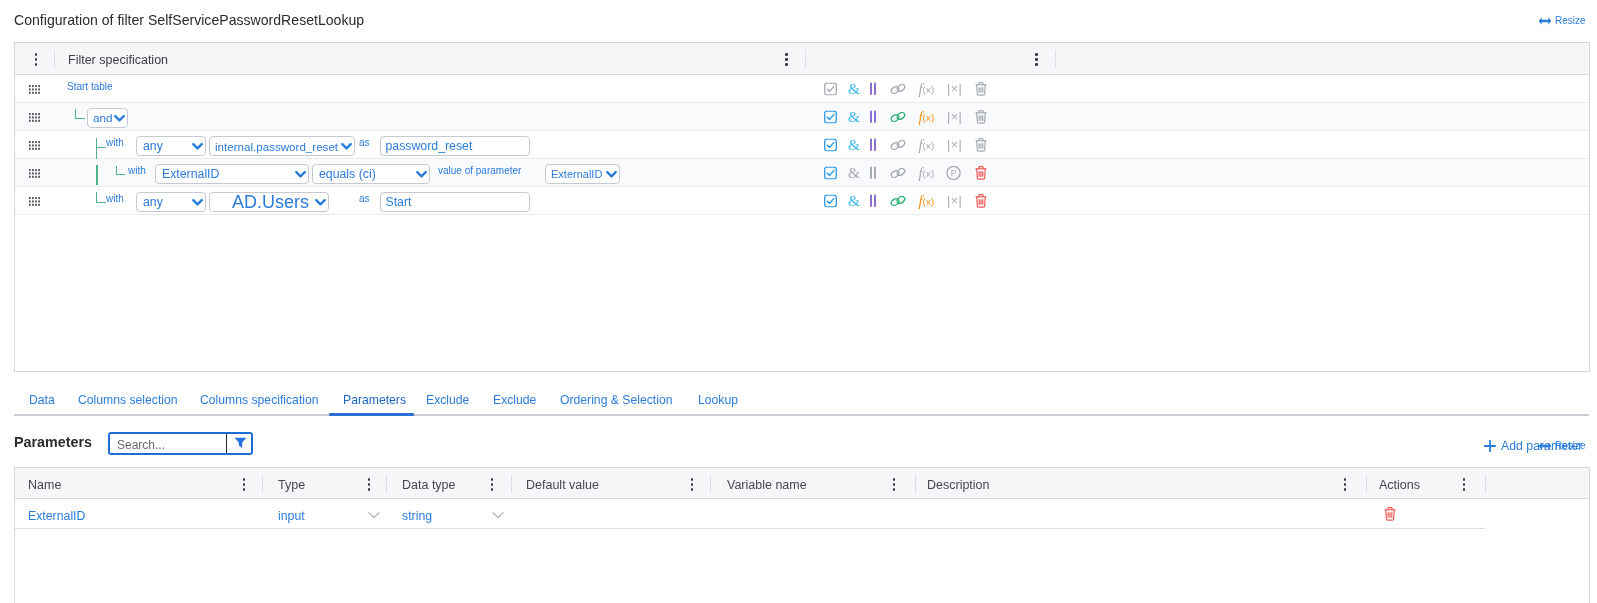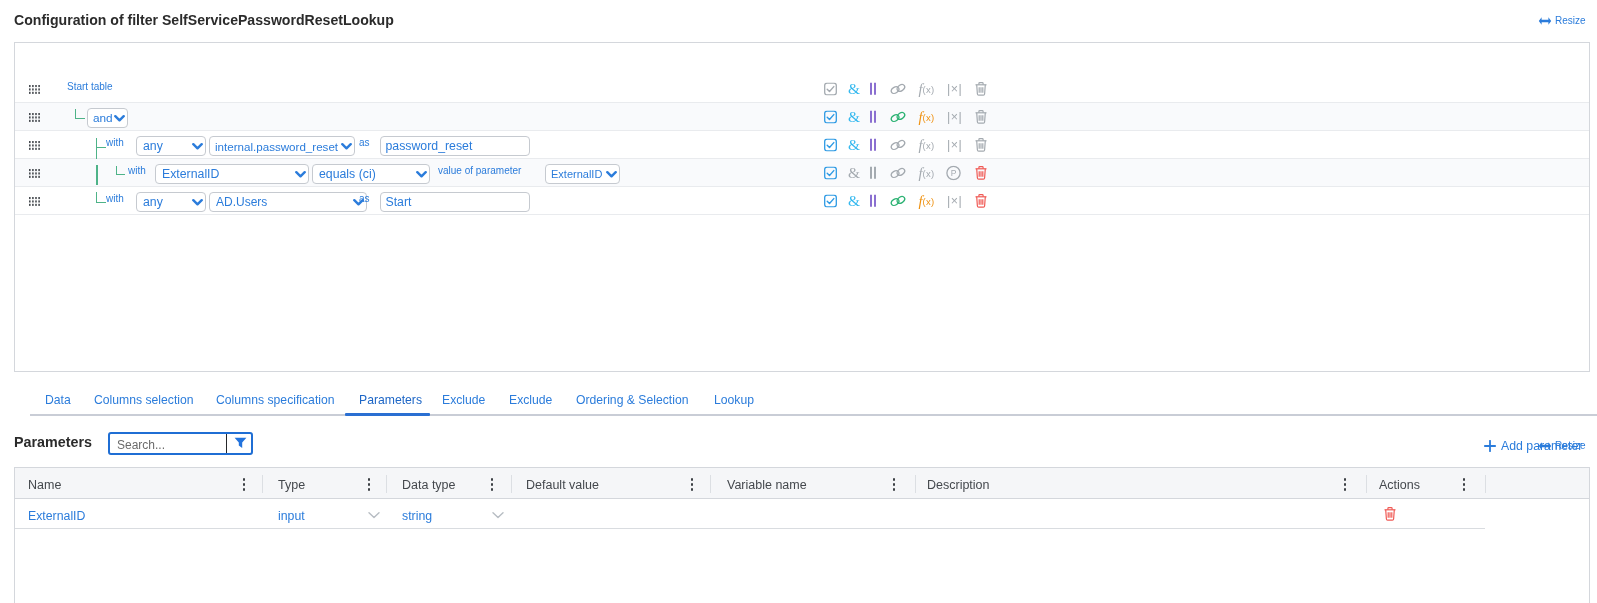--- a/index.html
+++ b/index.html
@@ -1,32 +1,32 @@
 <!DOCTYPE html>
 <html><head><meta charset="utf-8"><title>Filter configuration</title>
 <style>
 *{margin:0;padding:0;box-sizing:border-box}
 html,body{width:1597px;height:603px;background:#fff;font-family:"Liberation Sans",sans-serif;position:relative;overflow:hidden}
-.title{position:absolute;left:14px;top:12px;font-size:14.1px;font-weight:700;color:#2b2b2b}
+.title{position:absolute;left:14px;top:12px;font-size:14.1px;font-weight:400;color:#2b2b2b}
 .rsz{position:absolute;display:flex;align-items:center;gap:3px;color:#2b7cdb;font-size:10px}
 .panel{position:absolute;left:14px;top:42px;width:1576px;height:330px;border:1px solid #d4d7dc}
 .phead{position:absolute;left:0;top:0;width:100%;height:32px;background:#f5f6f8;border-bottom:1px solid #d4d7dc}
 .pdv{position:absolute;top:7px;width:1px;height:18px;background:#dcdfe3}
 .phtxt{position:absolute;left:53px;top:9.5px;font-size:12.5px;color:#3c4043}
 .frow{position:absolute;left:0;width:100%;height:28px;border-bottom:1px solid #e9ebee}
 .bt{position:absolute;top:5px;font-size:10px;line-height:14px;color:#2b7cdb;white-space:nowrap}
 .sel{position:absolute;top:5px;height:20px;border:1px solid #c6cad0;border-radius:4px;background:#fff;display:inline-flex;align-items:center;color:#2b7cdb;white-space:nowrap}
 .st{flex:1 1 auto;overflow:hidden}
 .sc{position:absolute;right:2.5px;top:6px}
 .inp{position:absolute;top:5px;height:20px;border:1px solid #c6cad0;border-radius:4px;background:#fff;display:inline-flex;align-items:center;padding-left:4.5px;color:#2b7cdb;font-size:12.3px}
 .elb{position:absolute;border-left:1.5px solid #4eb388;border-bottom:1.5px solid #4eb388}
 .tee{position:absolute;top:7px;width:10px;height:21px;border-left:1.5px solid #4eb388}
 .tee::after{content:"";position:absolute;left:0;top:8.5px;width:9px;height:1.5px;background:#4eb388}
 .ic{position:absolute;top:50%;transform:translateY(-50%);display:inline-flex;align-items:center}
-.tabbar{position:absolute;left:16px;top:384px;width:1459px;height:32px}
+.tabbar{position:absolute;left:0;top:384px;width:1459px;height:32px}
 .tabline{position:absolute;left:14px;top:30px;width:1575px;height:1.5px;background:#c9cdd6}
 .tab{position:absolute;top:9px;font-size:12.2px;color:#2b7cdb;white-space:nowrap}
 .tab.act{color:#1d66c6}
 .tabu{position:absolute;left:329px;top:28.5px;width:85px;height:3px;background:#2a6fd2;border-radius:1px}
 .ptitle{position:absolute;left:14px;top:434px;font-size:14.3px;font-weight:700;color:#2b2b2b}
 .search{position:absolute;left:108px;top:432px;width:145px;height:23px;border:2px solid #1f6ed4;border-radius:3px;background:#fff}
 .search .ph{position:absolute;left:7px;top:3.5px;font-size:12px;color:#6b6b6b}
 .search .dv{position:absolute;right:24px;top:0;width:1.5px;height:19px;background:#26282b}
 .search .fb{position:absolute;right:4px;top:3px}
 .addp{position:absolute;left:1484px;top:439px;display:flex;align-items:center;gap:5px;color:#2b7cdb;font-size:12.3px}
@@ -40,20 +40,41 @@
 <body>
 <div class="title">Configuration of filter SelfServicePasswordResetLookup</div>
 <div class="rsz" style="left:1538px;top:15px">
     <svg width="14" height="10" viewBox="0 0 14 10" style="display:block">
       <path d="M3.6 1.2 L0.8 5 L3.6 8.8 V6.3 H10.4 V8.8 L13.2 5 L10.4 1.2 V3.7 H3.6 Z" fill="#2b7cdb"></path>
     </svg>
     <span>Resize</span>
   </div>
 
 <div class="panel">
+  <div class="phead">
+    <div style="position:absolute;left:19.75px;top:10px;width:2.5px;height:12.5px;display:flex;flex-direction:column;justify-content:space-between">
+        <div style="width:2.5px;height:2.5px;background:#3b3f44;border-radius:1px"></div>
+        <div style="width:2.5px;height:2.5px;background:#3b3f44;border-radius:1px"></div>
+        <div style="width:2.5px;height:2.5px;background:#3b3f44;border-radius:1px"></div>
+      </div>
+    <span class="pdv" style="left:39px"></span>
+    <span class="phtxt">Filter specification</span>
+    <div style="position:absolute;left:770.25px;top:10px;width:2.5px;height:12.5px;display:flex;flex-direction:column;justify-content:space-between">
+        <div style="width:2.5px;height:2.5px;background:#3b3f44;border-radius:1px"></div>
+        <div style="width:2.5px;height:2.5px;background:#3b3f44;border-radius:1px"></div>
+        <div style="width:2.5px;height:2.5px;background:#3b3f44;border-radius:1px"></div>
+      </div>
+    <span class="pdv" style="left:790px"></span>
+    <div style="position:absolute;left:1020.25px;top:10px;width:2.5px;height:12.5px;display:flex;flex-direction:column;justify-content:space-between">
+        <div style="width:2.5px;height:2.5px;background:#3b3f44;border-radius:1px"></div>
+        <div style="width:2.5px;height:2.5px;background:#3b3f44;border-radius:1px"></div>
+        <div style="width:2.5px;height:2.5px;background:#3b3f44;border-radius:1px"></div>
+      </div>
+    <span class="pdv" style="left:1040px"></span>
+  </div>
   <div class="frow" style="top:32px">
       <svg style="position:absolute;left:14px;top:9.5px" width="12" height="9" viewBox="0 0 12 9">
         <rect x="0.0" y="0.0" width="1.6" height="2.1" fill="#474b50"></rect>
         <rect x="3.1" y="0.0" width="1.6" height="2.1" fill="#474b50"></rect>
         <rect x="6.2" y="0.0" width="1.6" height="2.1" fill="#474b50"></rect>
         <rect x="9.3" y="0.0" width="1.6" height="2.1" fill="#474b50"></rect>
         <rect x="0.0" y="3.4" width="1.6" height="2.1" fill="#474b50"></rect>
         <rect x="3.1" y="3.4" width="1.6" height="2.1" fill="#474b50"></rect>
         <rect x="6.2" y="3.4" width="1.6" height="2.1" fill="#474b50"></rect>
         <rect x="9.3" y="3.4" width="1.6" height="2.1" fill="#474b50"></rect>
@@ -358,21 +379,21 @@
       <span class="elb" style="left:81px;top:5px;width:10px;height:11px"></span>
       <span class="bt" style="left:91px">with</span>
       <span class="sel" style="left:121px;width:70px;padding-left:6px;font-size:12.3px">
         <span class="st">any</span>
         <span class="sc">
           <svg width="11" height="7" viewBox="0 0 11 7" style="display:block">
             <path d="M1.3 1.2 L5.5 5.3 L9.7 1.2" stroke="#2b7cdb" stroke-width="2.4" fill="none" stroke-linecap="round" stroke-linejoin="round"></path>
           </svg>
         </span>
       </span>
-      <span class="sel" style="left:194px;width:158px;padding-left:6px;font-size:12px">
+      <span class="sel" style="left:194px;width:120px;padding-left:22px;font-size:18px">
         <span class="st">AD.Users</span>
         <span class="sc">
           <svg width="11" height="7" viewBox="0 0 11 7" style="display:block">
             <path d="M1.3 1.2 L5.5 5.3 L9.7 1.2" stroke="#2b7cdb" stroke-width="2.4" fill="none" stroke-linecap="round" stroke-linejoin="round"></path>
           </svg>
         </span>
       </span>
       <span class="bt" style="left:344px">as</span>
       <span class="inp" style="left:365px;width:150px">Start</span>
       <span class="ic" style="left:808.5px">

